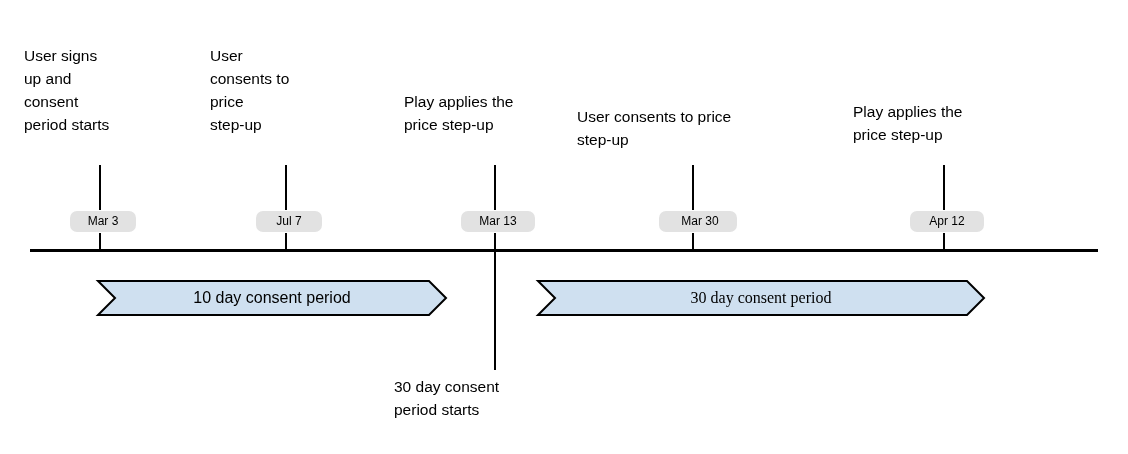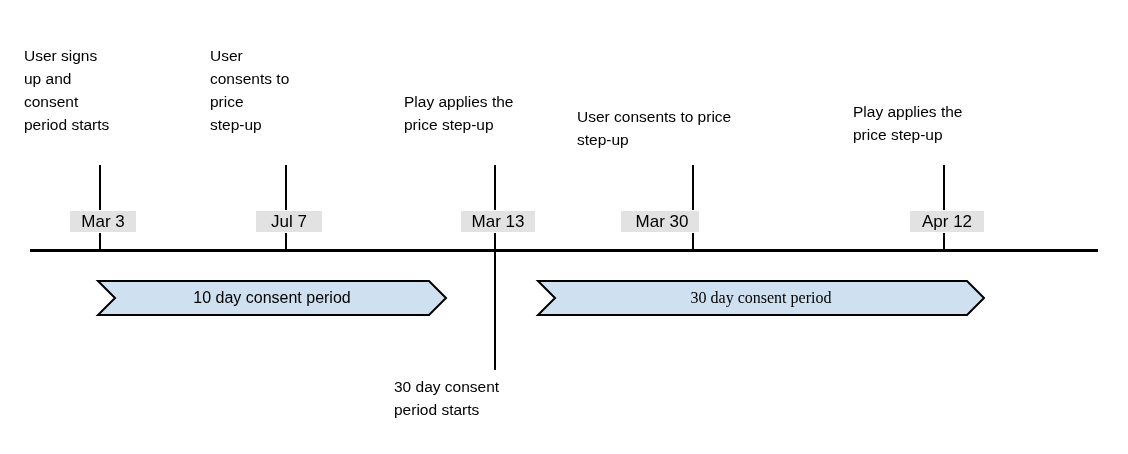--- a/index.html
+++ b/index.html
@@ -40,27 +40,28 @@
     font-size: 15.5px;
     line-height: 23px;
     color: #000000;
     white-space: pre-line;
   }
 
   
   .date-badge {
     position: absolute;
     background: #e2e2e2;
-    font-size: 17px;
+    font-size: 12px;
     line-height: 21px;
     height: 21px;
     padding: 0 4px;
     text-align: center;
     color: #000000;
     white-space: nowrap;
+    border-radius: 7px;
   }
 
   
   .period-bar {
     position: absolute;
     height: 36px;
   }
   .period-bar svg {
     display: block;
     width: 100%;
@@ -115,21 +116,21 @@
   <div class="tick" style="left:494px; top:165px; height:45px;"></div>
   <div class="date-badge" style="left:461px; top:211px; width:66px;">Mar 13</div>
 
   <div class="tick" style="left:494px; top:233px; height:137px;"></div>
   <div class="below-caption" style="left:394px; top:375px; width:200px;">30 day consent
 period starts</div>
 
   <div class="event-caption" style="left:577px; top:105px; width:230px;">User consents to price
 step-up</div>
   <div class="tick" style="left:692px; top:165px; height:45px;"></div>
-  <div class="date-badge" style="left:621px; top:211px; width:66px;padding-left:8px;">Mar 30</div>
+  <div class="date-badge" style="left:659px; top:211px; width:66px;padding-left:8px;">Mar 30</div>
   <div class="tick" style="left:692px; top:233px; height:17px;"></div>
 
   <div class="event-caption" style="left:853px; top:100px; width:180px;">Play applies the
 price step-up</div>
   <div class="tick" style="left:943px; top:165px; height:45px;"></div>
   <div class="date-badge" style="left:910px; top:211px; width:66px;">Apr 12</div>
   <div class="tick" style="left:943px; top:233px; height:17px;"></div>
 
   <div class="period-bar" style="left:97px; top:280px; width:350px;">
     <svg viewBox="0 0 350 36" preserveAspectRatio="none">

